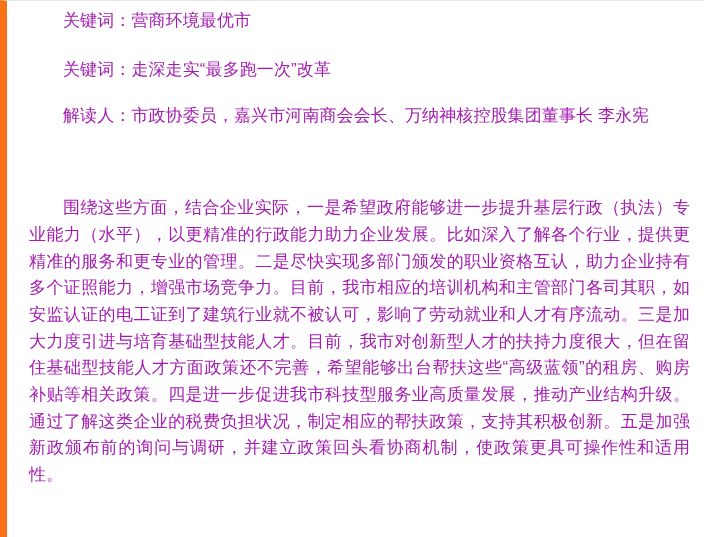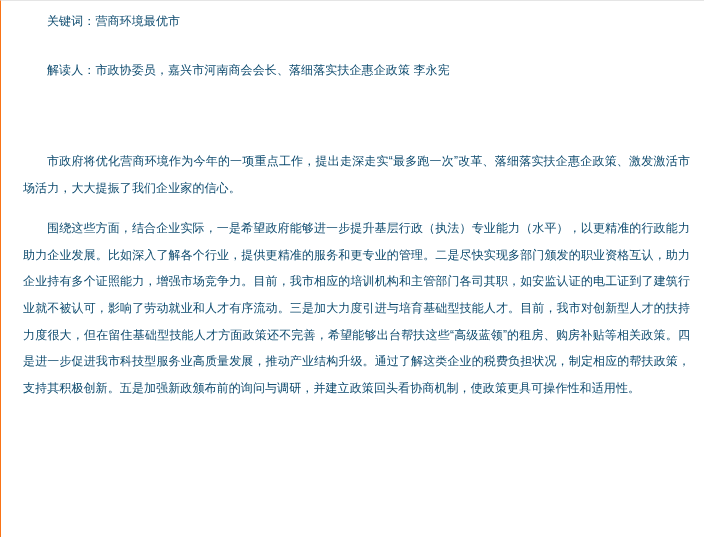--- a/index.html
+++ b/index.html
@@ -7,26 +7,26 @@
     padding: 0;
     background: #ffffff;
   }
   .page {
     position: relative;
     width: 704px;
     height: 537px;
     box-sizing: border-box;
     background: #ffffff;
     border-top: 1px solid #e5e5e5;
-    border-left: 1px solid #f97316;
+    border-left: 7px solid #f97316;
     padding: 7px 14px 0 22px;
     overflow: hidden;
-    color: #0c4a6e;
+    color: #a21caf;
     font-family: "Liberation Sans", sans-serif;
-    font-size: 12px;
+    font-size: 17px;
     line-height: 26.7px;
     letter-spacing: 0.1px;
   }
   .page p {
     margin: 0;
     text-indent: 2em;
     text-align: justify;
     text-justify: inter-ideograph;
     word-break: break-all;
   }
@@ -35,19 +35,19 @@
   p.meta-line-3 { margin-bottom: 65px; }
   p.body-para-1 { margin-bottom: 13px; }
   p.body-para-2 { margin-bottom: 16px; }
 </style>
 </head>
 <body>
 
 <div class="page">
   <p class="meta-line-1">关键词：营商环境最优市</p>
 
+  <p class="meta-line-2">关键词：走深走实“最多跑一次”改革</p>
 
-  <p class="meta-line-3">解读人：市政协委员，嘉兴市河南商会会长、落细落实扶企惠企政策 李永宪</p>
+  <p class="meta-line-3">解读人：市政协委员，嘉兴市河南商会会长、万纳神核控股集团董事长 李永宪</p>
 
-  <p class="body-para-1">市政府将优化营商环境作为今年的一项重点工作，提出走深走实“最多跑一次”改革、落细落实扶企惠企政策、激发激活市场活力，大大提振了我们企业家的信心。</p>
 
   <p class="body-para-2">围绕这些方面，结合企业实际，一是希望政府能够进一步提升基层行政（执法）专业能力（水平），以更精准的行政能力助力企业发展。比如深入了解各个行业，提供更精准的服务和更专业的管理。二是尽快实现多部门颁发的职业资格互认，助力企业持有多个证照能力，增强市场竞争力。目前，我市相应的培训机构和主管部门各司其职，如安监认证的电工证到了建筑行业就不被认可，影响了劳动就业和人才有序流动。三是加大力度引进与培育基础型技能人才。目前，我市对创新型人才的扶持力度很大，但在留住基础型技能人才方面政策还不完善，希望能够出台帮扶这些“高级蓝领”的租房、购房补贴等相关政策。四是进一步促进我市科技型服务业高质量发展，推动产业结构升级。通过了解这类企业的税费负担状况，制定相应的帮扶政策，支持其积极创新。五是加强新政颁布前的询问与调研，并建立政策回头看协商机制，使政策更具可操作性和适用性。</p>
 </div>
 
 </body></html>

